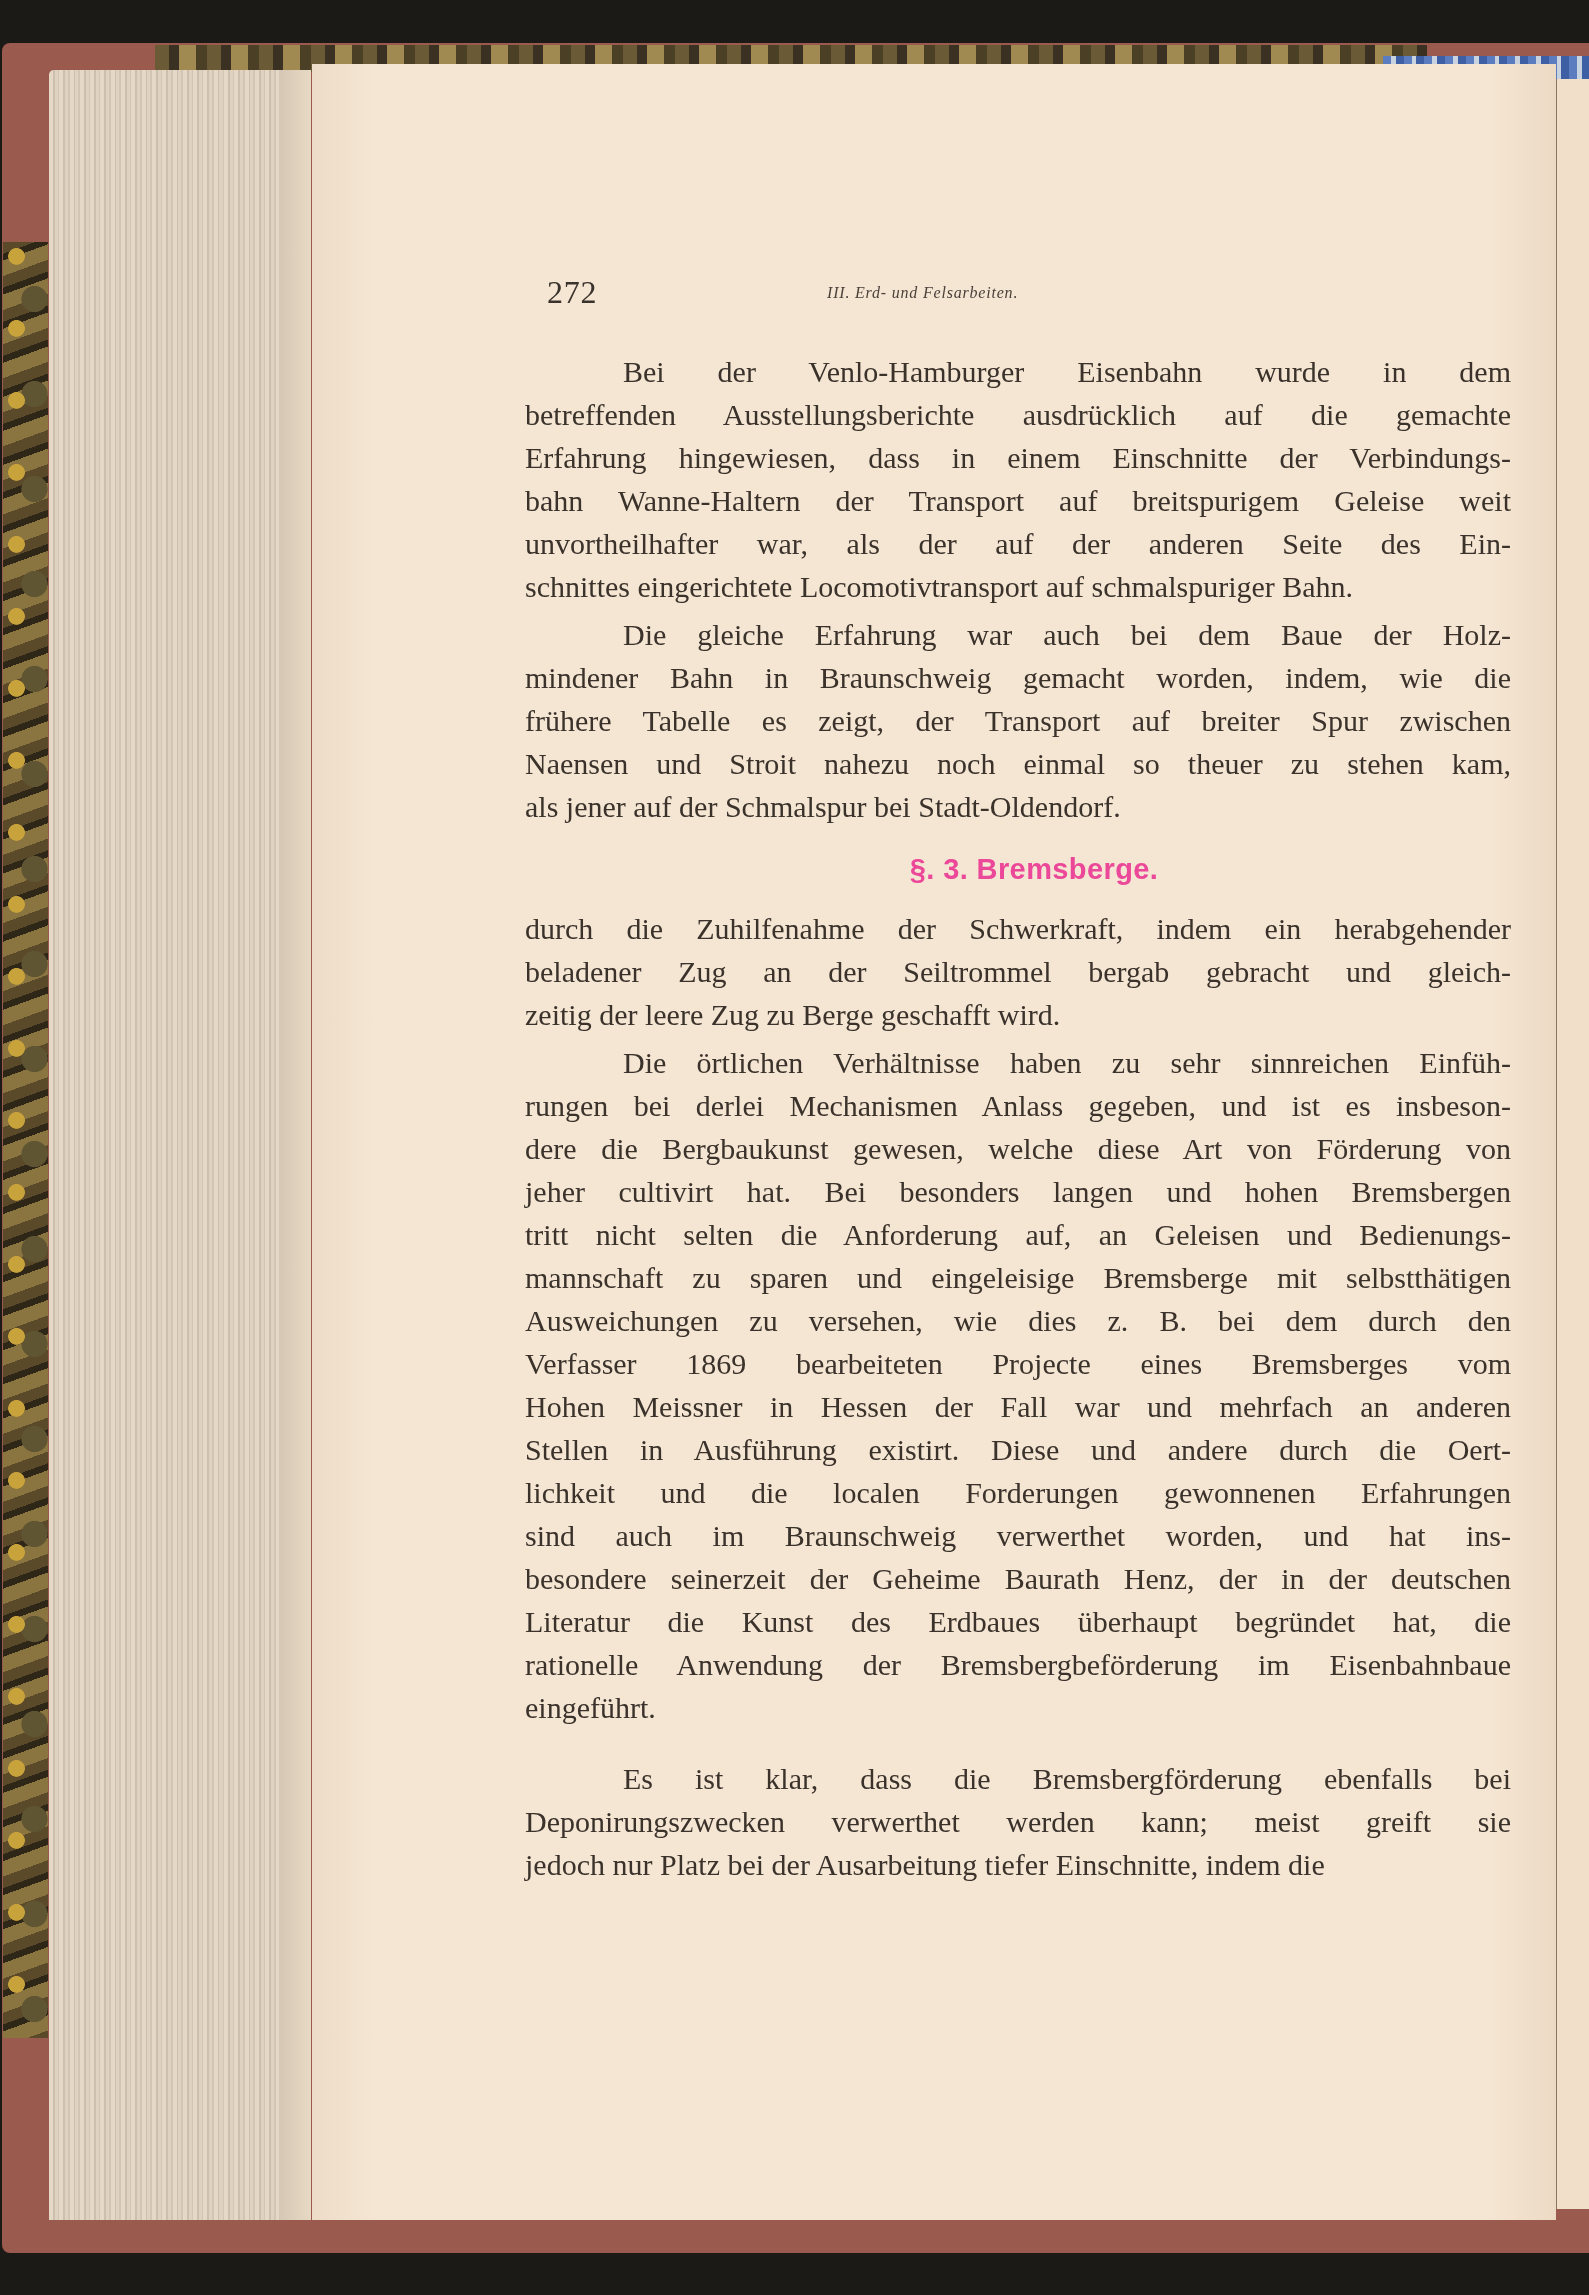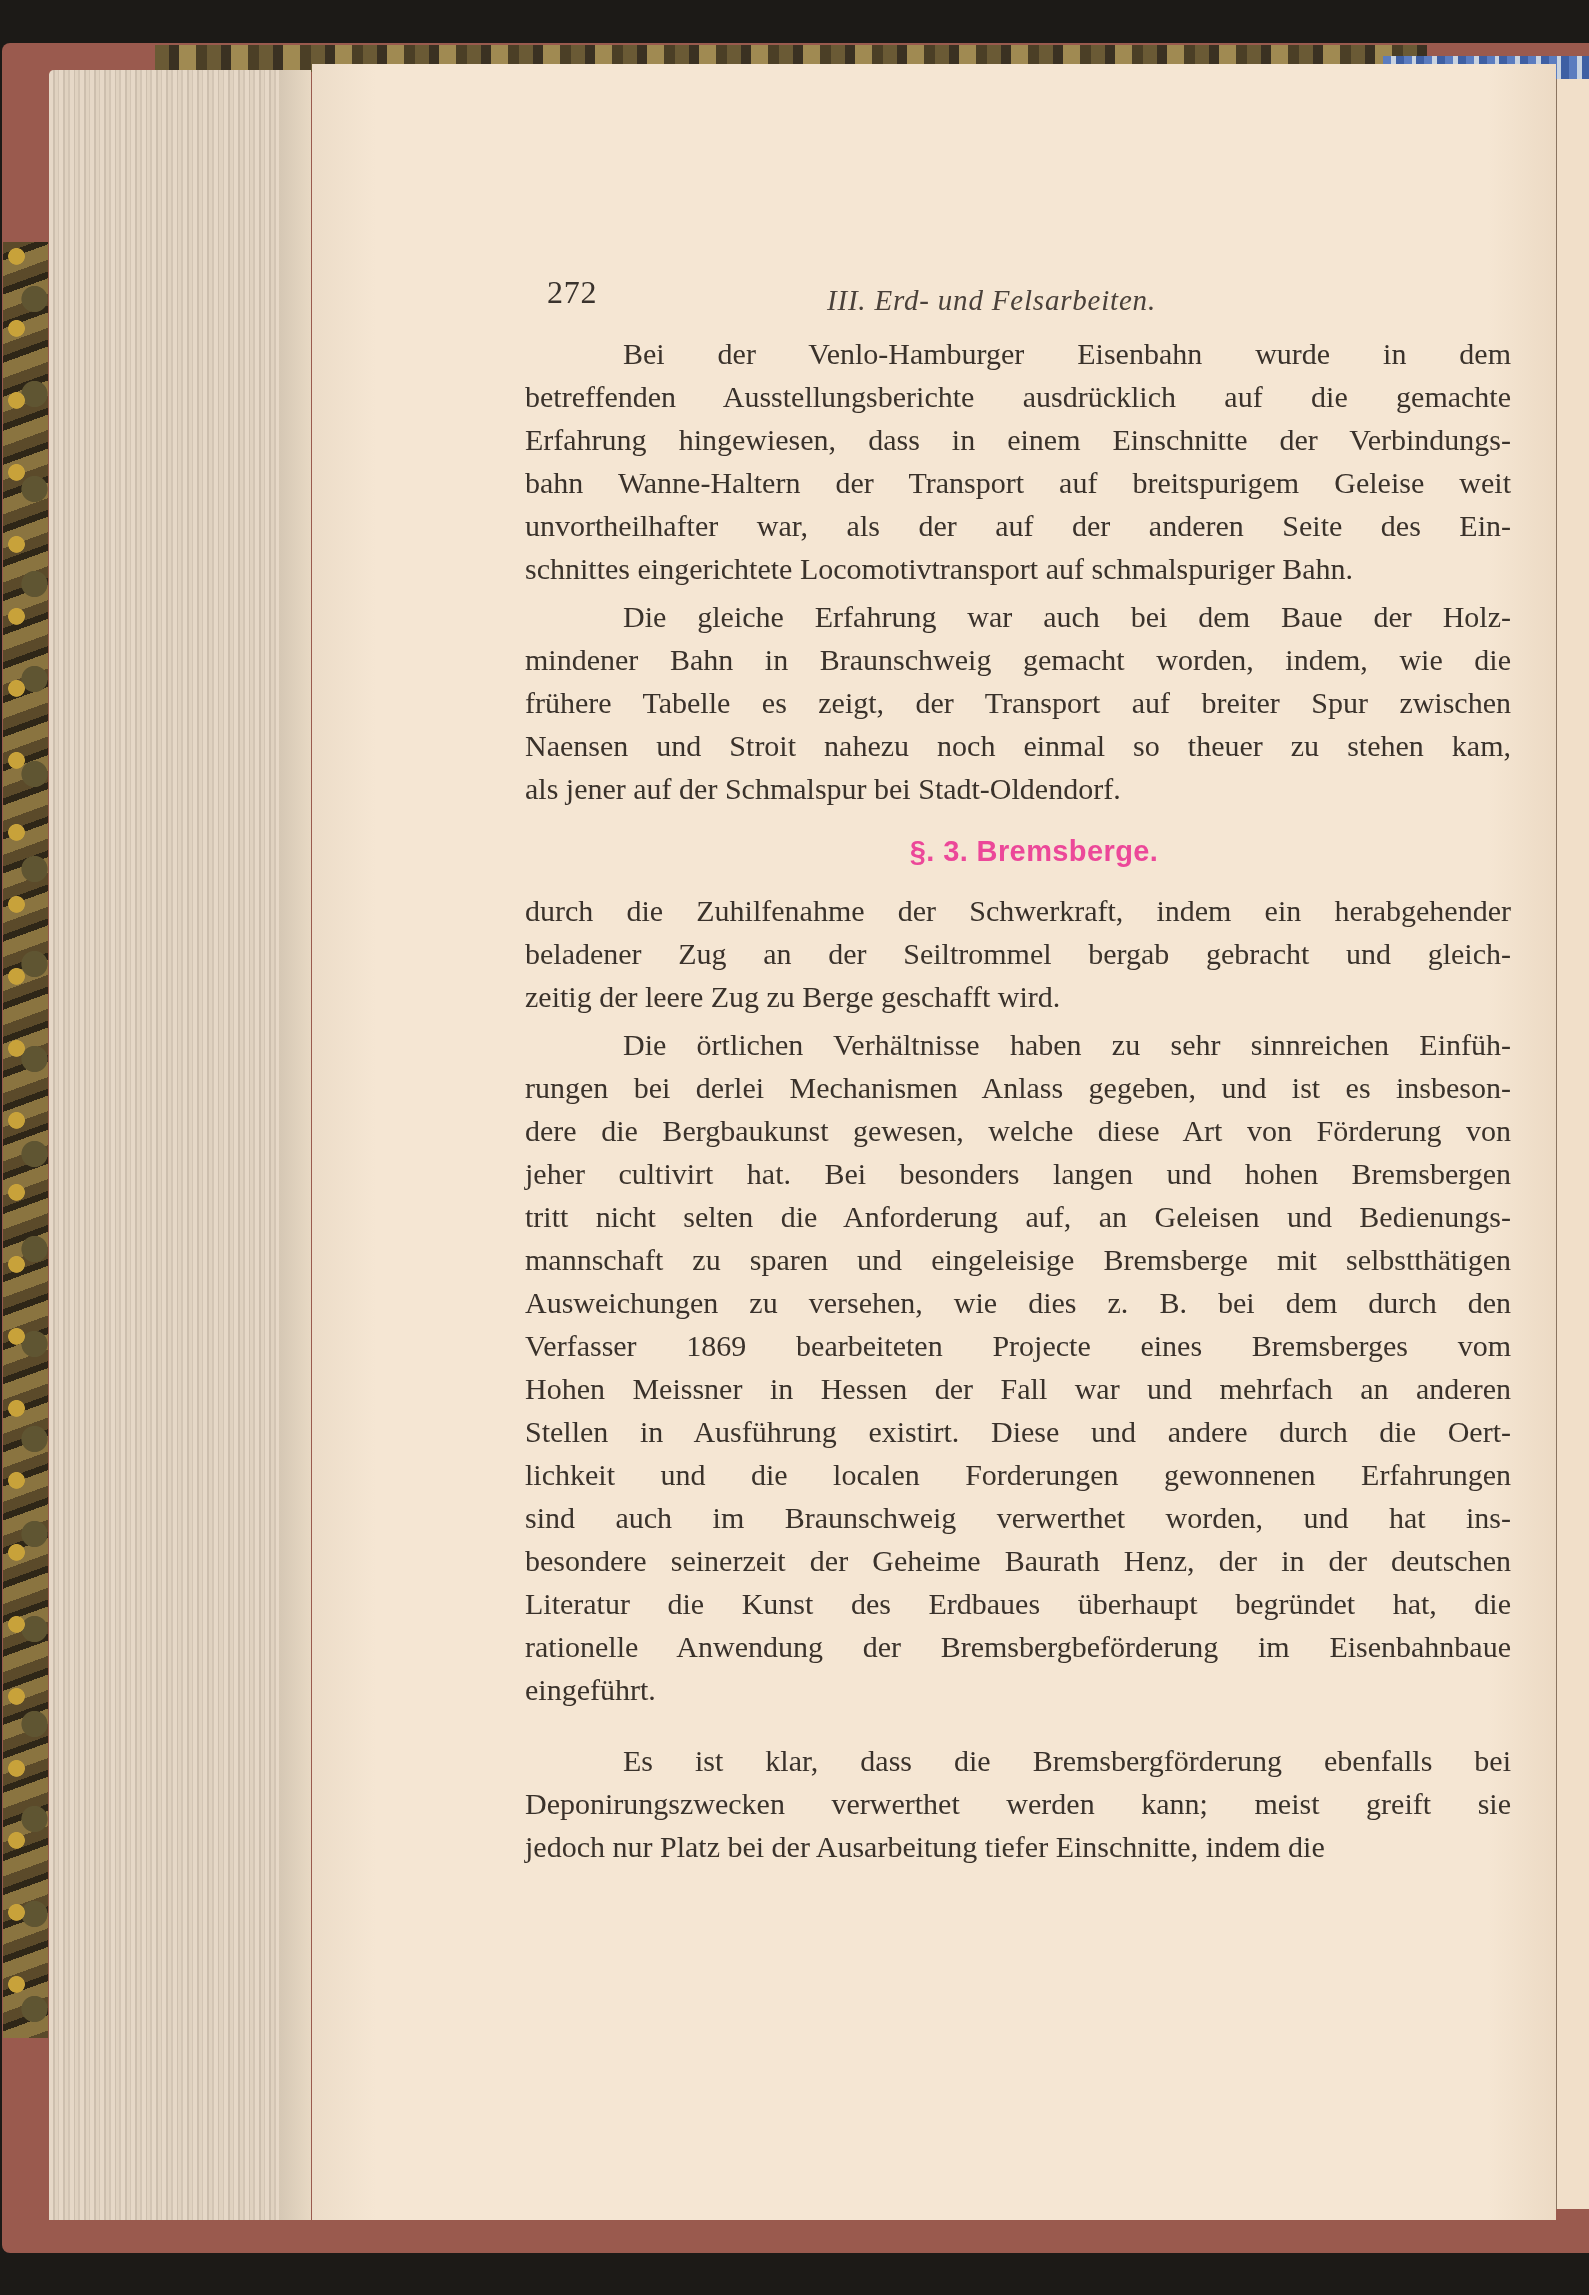--- a/index.html
+++ b/index.html
@@ -46,25 +46,25 @@
       background: #f1dfc9; border-left: 1.6px solid #8a7460;
     }
     .running-head {
       position: absolute; left: 539px; top: 274px; width: 978px; height: 48px;
     }
     .page-number {
       position: absolute; left: 8px; top: 0; font-size: 32px; color: #3a332d;
       letter-spacing: 0.8px;
     }
     .running-title {
-      position: absolute; left: 288px; top: 9.5px; font-size: 29px; font-style: italic;
+      position: absolute; left: 288px; top: 9.5px; font-size: 16px; font-style: italic;
       color: #4a413a; letter-spacing: 0.8px;
     }
     .text-block {
-      position: absolute; left: 525px; top: 332px; width: 986px;
+      position: absolute; left: 525px; top: 350px; width: 986px;
       color: #3a322b; font-size: 30px; line-height: 43px;
       text-align: justify;
     }
     .para { margin: 0 0 4.8px 0; text-indent: 98px; }
     .line { display: block; text-align: justify; text-align-last: justify; white-space: nowrap; }
     .line.last { text-align-last: left; }
     .section-heading {
       font-family: "Liberation Sans", "DejaVu Sans", sans-serif;
       font-weight: bold; font-size: 29px; text-align: center;
       margin: 20.7px 0 16px 0; color: #ec4899; letter-spacing: 0.4px;

